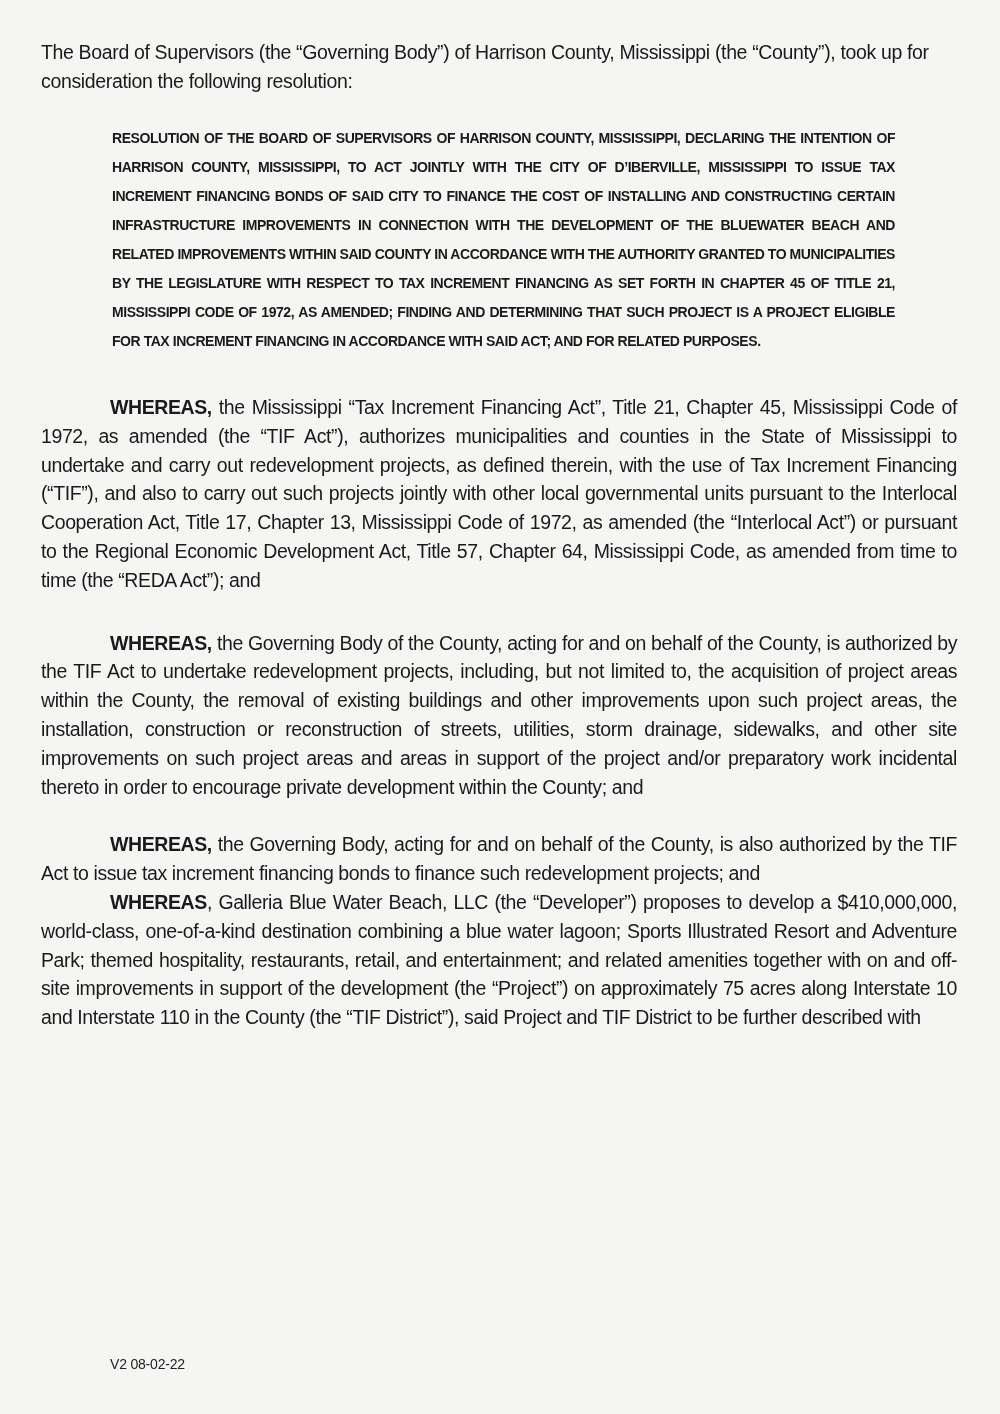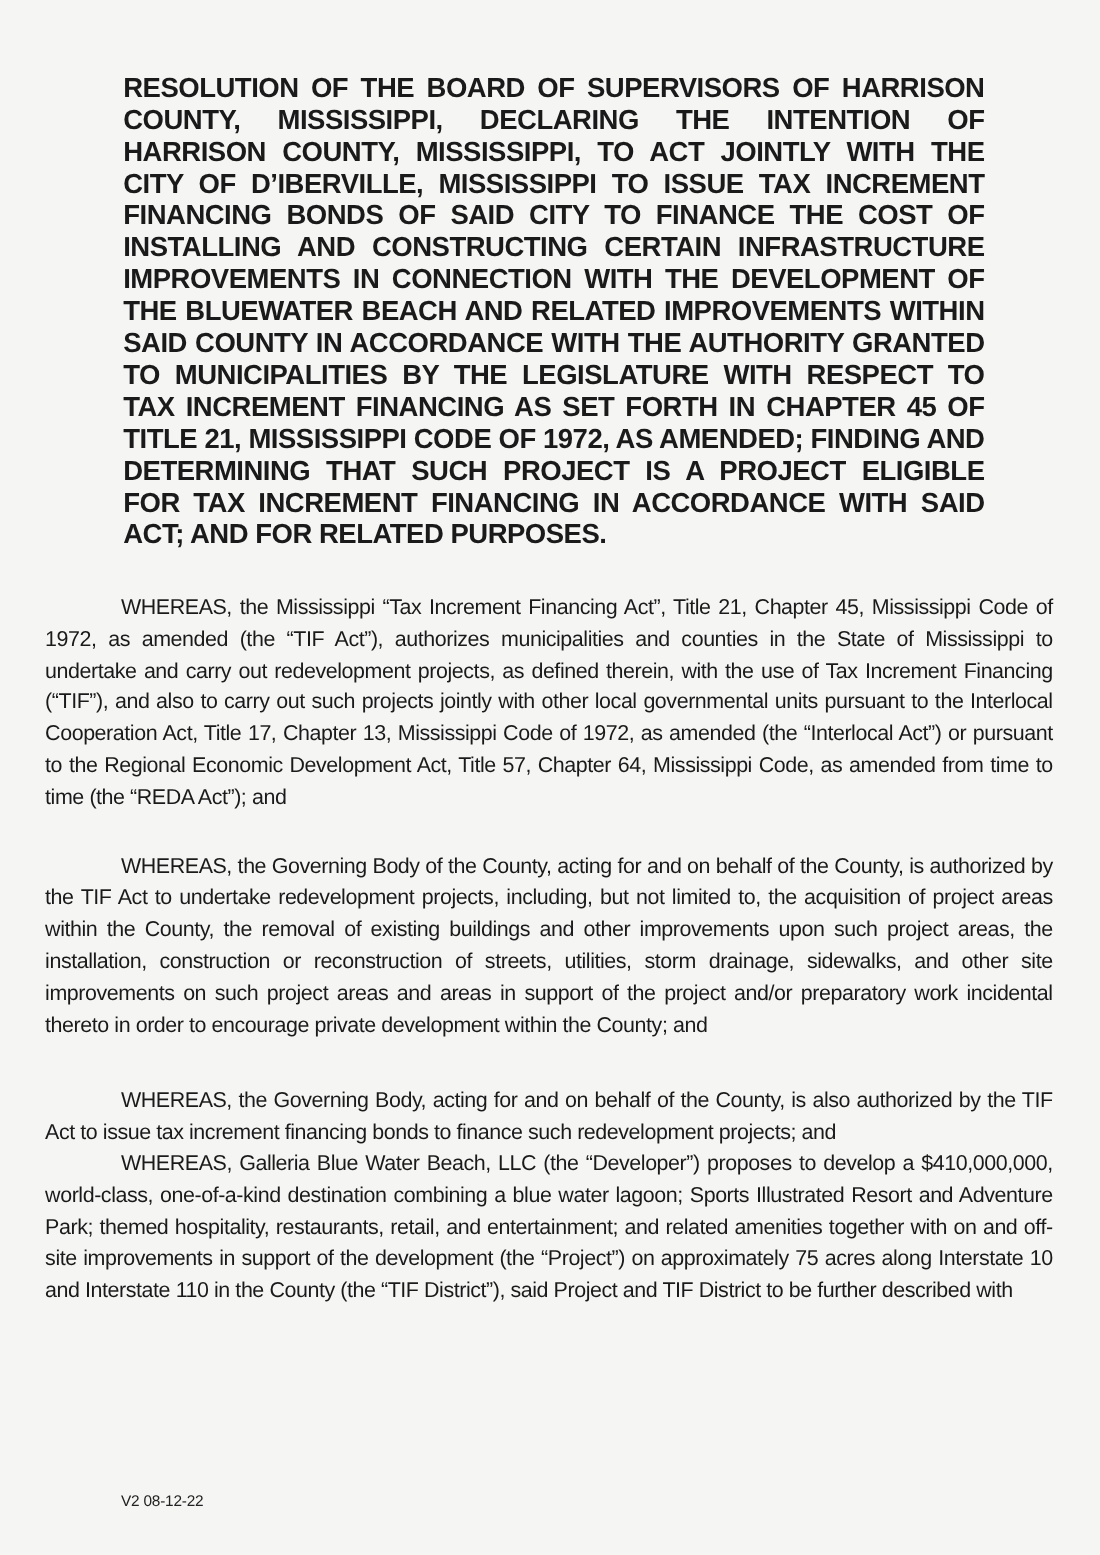--- a/index.html
+++ b/index.html
@@ -25,59 +25,60 @@
       font-size: 19.5px;
       line-height: 29px;
       letter-spacing: -0.35px;
       margin: 0;
     }
     .resolution {
       margin: 28px 0 0 0;
       padding-left: 71px;
       padding-right: 62px;
       font-weight: bold;
-      font-size: 25px;
+      font-size: 14px;
       line-height: 29px;
       text-align: justify;
       letter-spacing: -0.45px;
       text-transform: uppercase;
     }
     .whereas {
       margin: 0;
       font-size: 19.5px;
       line-height: 28.8px;
       text-align: justify;
       text-indent: 69px;
       letter-spacing: -0.4px;
     }
     .whereas b {
-      font-weight: normal;
+      font-weight: bold;
     }
     .w1 { margin-top: 37px; }
     .w2 { margin-top: 34px; }
-    .w3 { margin-top: 40px; }
+    .w3 { margin-top: 29px; }
     .w4 { }
     .footer {
       position: absolute;
       left: 110px;
       top: 1356px;
       font-size: 14px;
       letter-spacing: -0.2px;
       color: #222;
     }
   </style>
 </head>
 <body>
 
 <div class="page">
+  <p class="intro">The Board of Supervisors (the “Governing Body”) of Harrison County, Mississippi (the “County”), took up for consideration the following resolution:</p>
 
   <p class="resolution">RESOLUTION OF THE BOARD OF SUPERVISORS OF HARRISON COUNTY, MISSISSIPPI, DECLARING THE INTENTION OF HARRISON COUNTY, MISSISSIPPI, TO ACT JOINTLY WITH THE CITY OF D’IBERVILLE, MISSISSIPPI TO ISSUE TAX INCREMENT FINANCING BONDS OF SAID CITY TO FINANCE THE COST OF INSTALLING AND CONSTRUCTING CERTAIN INFRASTRUCTURE IMPROVEMENTS IN CONNECTION WITH THE DEVELOPMENT OF THE BLUEWATER BEACH AND RELATED IMPROVEMENTS WITHIN SAID COUNTY IN ACCORDANCE WITH THE AUTHORITY GRANTED TO MUNICIPALITIES BY THE LEGISLATURE WITH RESPECT TO TAX INCREMENT FINANCING AS SET FORTH IN CHAPTER 45 OF TITLE 21, MISSISSIPPI CODE OF 1972, AS AMENDED; FINDING AND DETERMINING THAT SUCH PROJECT IS A PROJECT ELIGIBLE FOR TAX INCREMENT FINANCING IN ACCORDANCE WITH SAID ACT; AND FOR RELATED PURPOSES.</p>
 
   <p class="whereas w1"><b>WHEREAS,</b><span> the Mississippi “Tax Increment Financing Act”, Title 21, Chapter 45, Mississippi Code of 1972, as amended (the “TIF Act”), authorizes municipalities and counties in the State of Mississippi to undertake and carry out redevelopment projects, as defined therein, with the use of Tax Increment Financing (“TIF”), and also to carry out such projects jointly with other local governmental units pursuant to the Interlocal Cooperation Act, Title 17, Chapter 13, Mississippi Code of 1972, as amended (the “Interlocal Act”) or pursuant to the Regional Economic Development Act, Title 57, Chapter 64, Mississippi Code, as amended from time to time (the “REDA Act”); and</span></p>
 
   <p class="whereas w2"><b>WHEREAS,</b><span> the Governing Body of the County, acting for and on behalf of the County, is authorized by the TIF Act to undertake redevelopment projects, including, but not limited to, the acquisition of project areas within the County, the removal of existing buildings and other improvements upon such project areas, the installation, construction or reconstruction of streets, utilities, storm drainage, sidewalks, and other site improvements on such project areas and areas in support of the project and/or preparatory work incidental thereto in order to encourage private development within the County; and</span></p>
 
   <p class="whereas w3"><b>WHEREAS,</b><span> the Governing Body, acting for and on behalf of the County, is also authorized by the TIF Act to issue tax increment financing bonds to finance such redevelopment projects; and</span></p>
 
   <p class="whereas w4"><b>WHEREAS</b><span>, Galleria Blue Water Beach, LLC (the “Developer”) proposes to develop a $410,000,000, world-class, one-of-a-kind destination combining a blue water lagoon; Sports Illustrated Resort and Adventure Park; themed hospitality, restaurants, retail, and entertainment; and related amenities together with on and off-site improvements in support of the development (the “Project”) on approximately 75 acres along Interstate 10 and Interstate 110 in the County (the “TIF District”), said Project and TIF District to be further described with</span></p>
 </div>
 
-<div class="footer">V2 08-12-22</div>
+<div class="footer">V2 08-02-22</div>
 
 </body></html>

